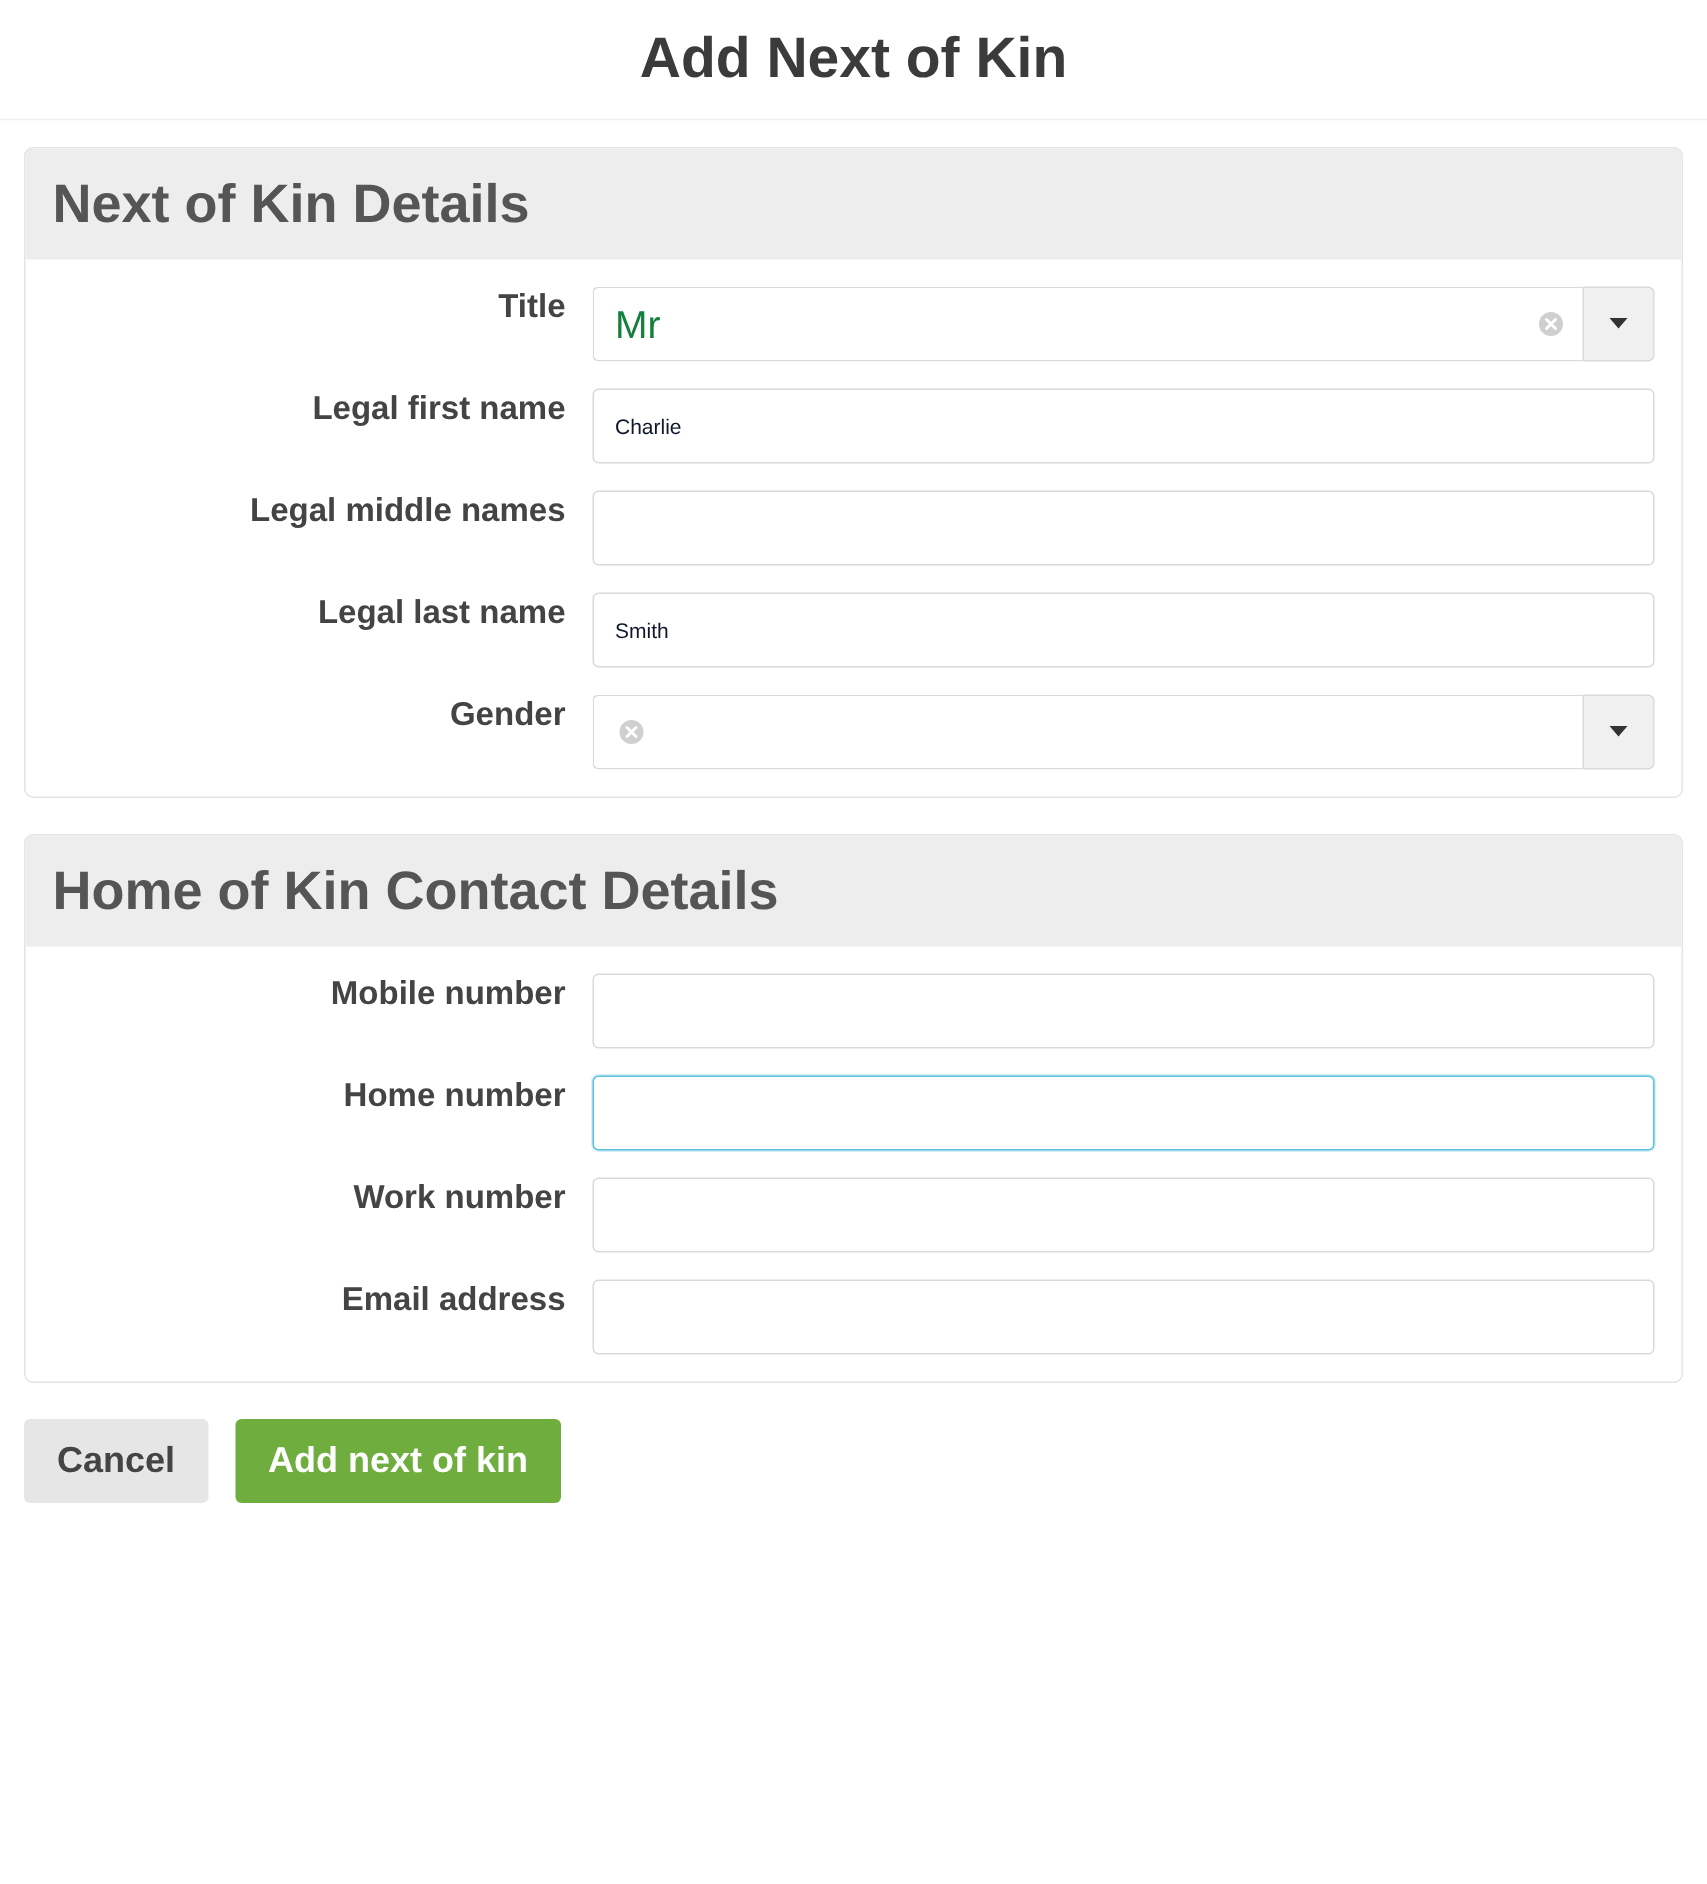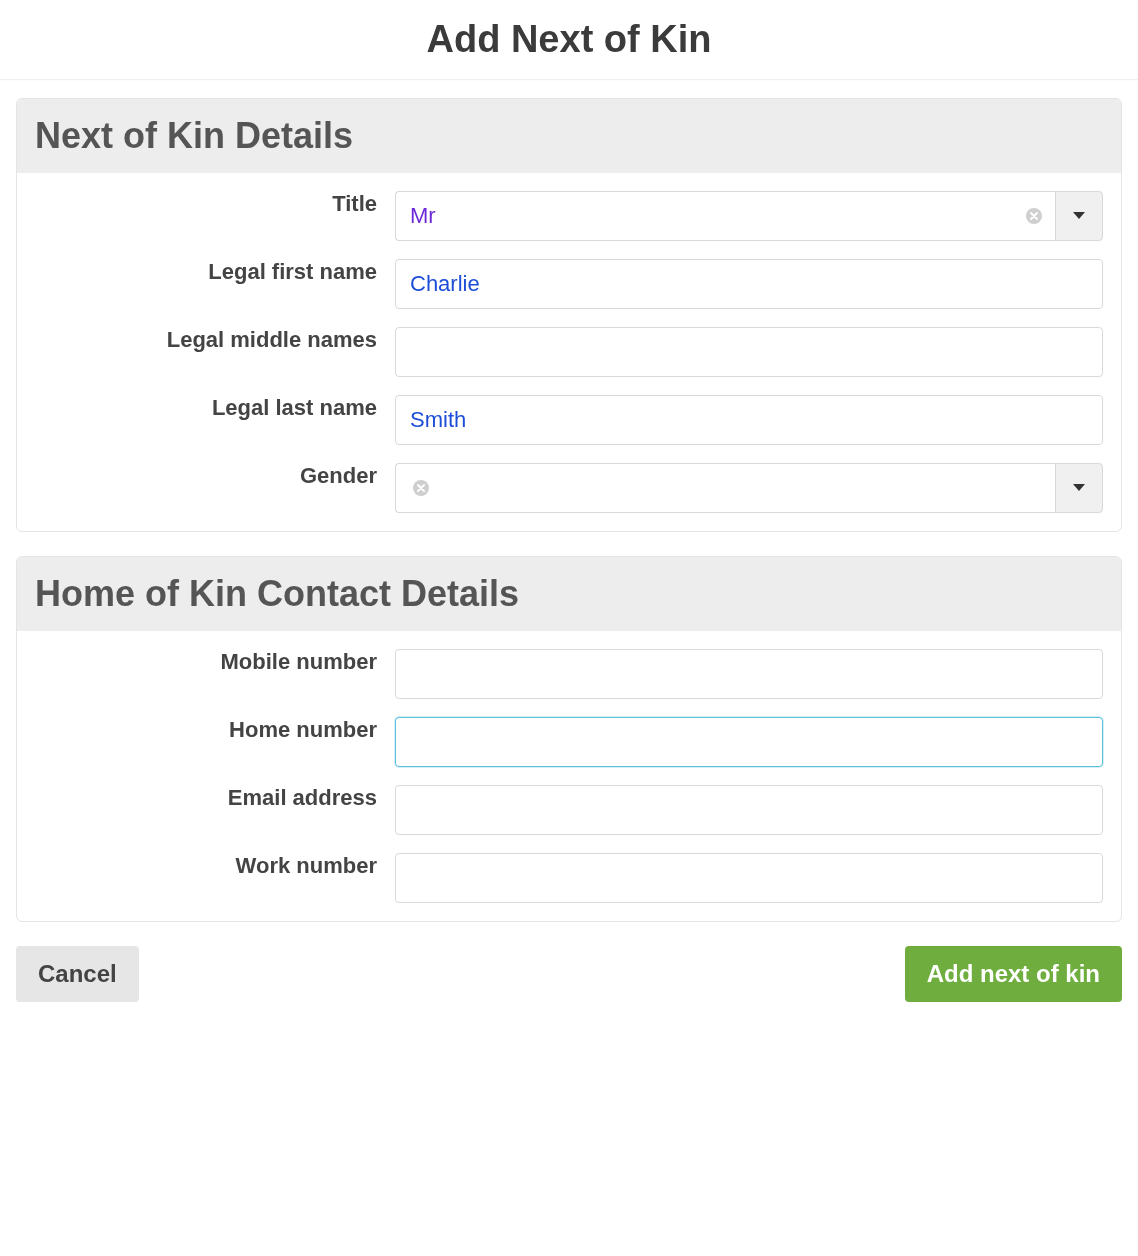--- a/index.html
+++ b/index.html
@@ -60,22 +60,22 @@
   .form-control-wrap {
     flex: 1;
     display: flex;
   }
   .text-input {
     width: 100%;
     height: 50px;
     border: 1px solid #d9d9d9;
     border-radius: 4px;
     padding: 0 14px;
-    font-size: 22px;
-    color: #1d4ed8;
+    font-size: 14px;
+    color: #0f172a;
     outline: none;
     background: #fff;
   }
   .text-input.focused {
     border-color: #5bc0de;
     box-shadow: 0 0 0 1px rgba(91,192,222,0.25);
   }
   .combo {
     display: flex;
     width: 100%;
@@ -86,22 +86,22 @@
     display: flex;
     align-items: center;
     border: 1px solid #d9d9d9;
     border-right: none;
     border-radius: 4px 0 0 4px;
     padding: 0 10px 0 14px;
     background: #fff;
   }
   .combo-value {
     flex: 1;
-    font-size: 22px;
-    color: #6d28d9;
+    font-size: 26px;
+    color: #15803d;
   }
   .combo-clear {
     width: 22px;
     height: 22px;
     display: flex;
     align-items: center;
     justify-content: center;
     cursor: pointer;
   }
   .combo-clear svg { display: block; }
@@ -111,21 +111,21 @@
     border-radius: 0 4px 4px 0;
     background: #f0f0f0;
     display: flex;
     align-items: center;
     justify-content: center;
     cursor: pointer;
   }
   .combo-toggle svg { display:block; }
   .button-row {
     display: flex;
-    justify-content: space-between;
+    justify-content: flex-start;
     gap: 18px;
   }
   .btn {
     height: 56px;
     padding: 0 22px;
     border-radius: 4px;
     font-size: 24px;
     font-weight: 600;
     border: none;
     cursor: pointer;
@@ -231,28 +231,28 @@
       </div>
 
       <div class="form-row">
         <div class="form-label">Home number</div>
         <div class="form-control-wrap">
           <input class="text-input focused" type="text" value="" style="">
         </div>
       </div>
 
       <div class="form-row">
+        <div class="form-label">Work number</div>
+        <div class="form-control-wrap">
+          <input class="text-input" type="text" value="" style="">
+        </div>
+      </div>
+
+      <div class="form-row">
         <div class="form-label">Email address</div>
-        <div class="form-control-wrap">
-          <input class="text-input" type="text" value="" style="">
-        </div>
-      </div>
-
-      <div class="form-row">
-        <div class="form-label">Work number</div>
         <div class="form-control-wrap">
           <input class="text-input" type="text" value="" style="">
         </div>
       </div>
 
     </div>
   </section>
 
   <div class="button-row">
     <button class="btn btn-cancel">Cancel</button>

